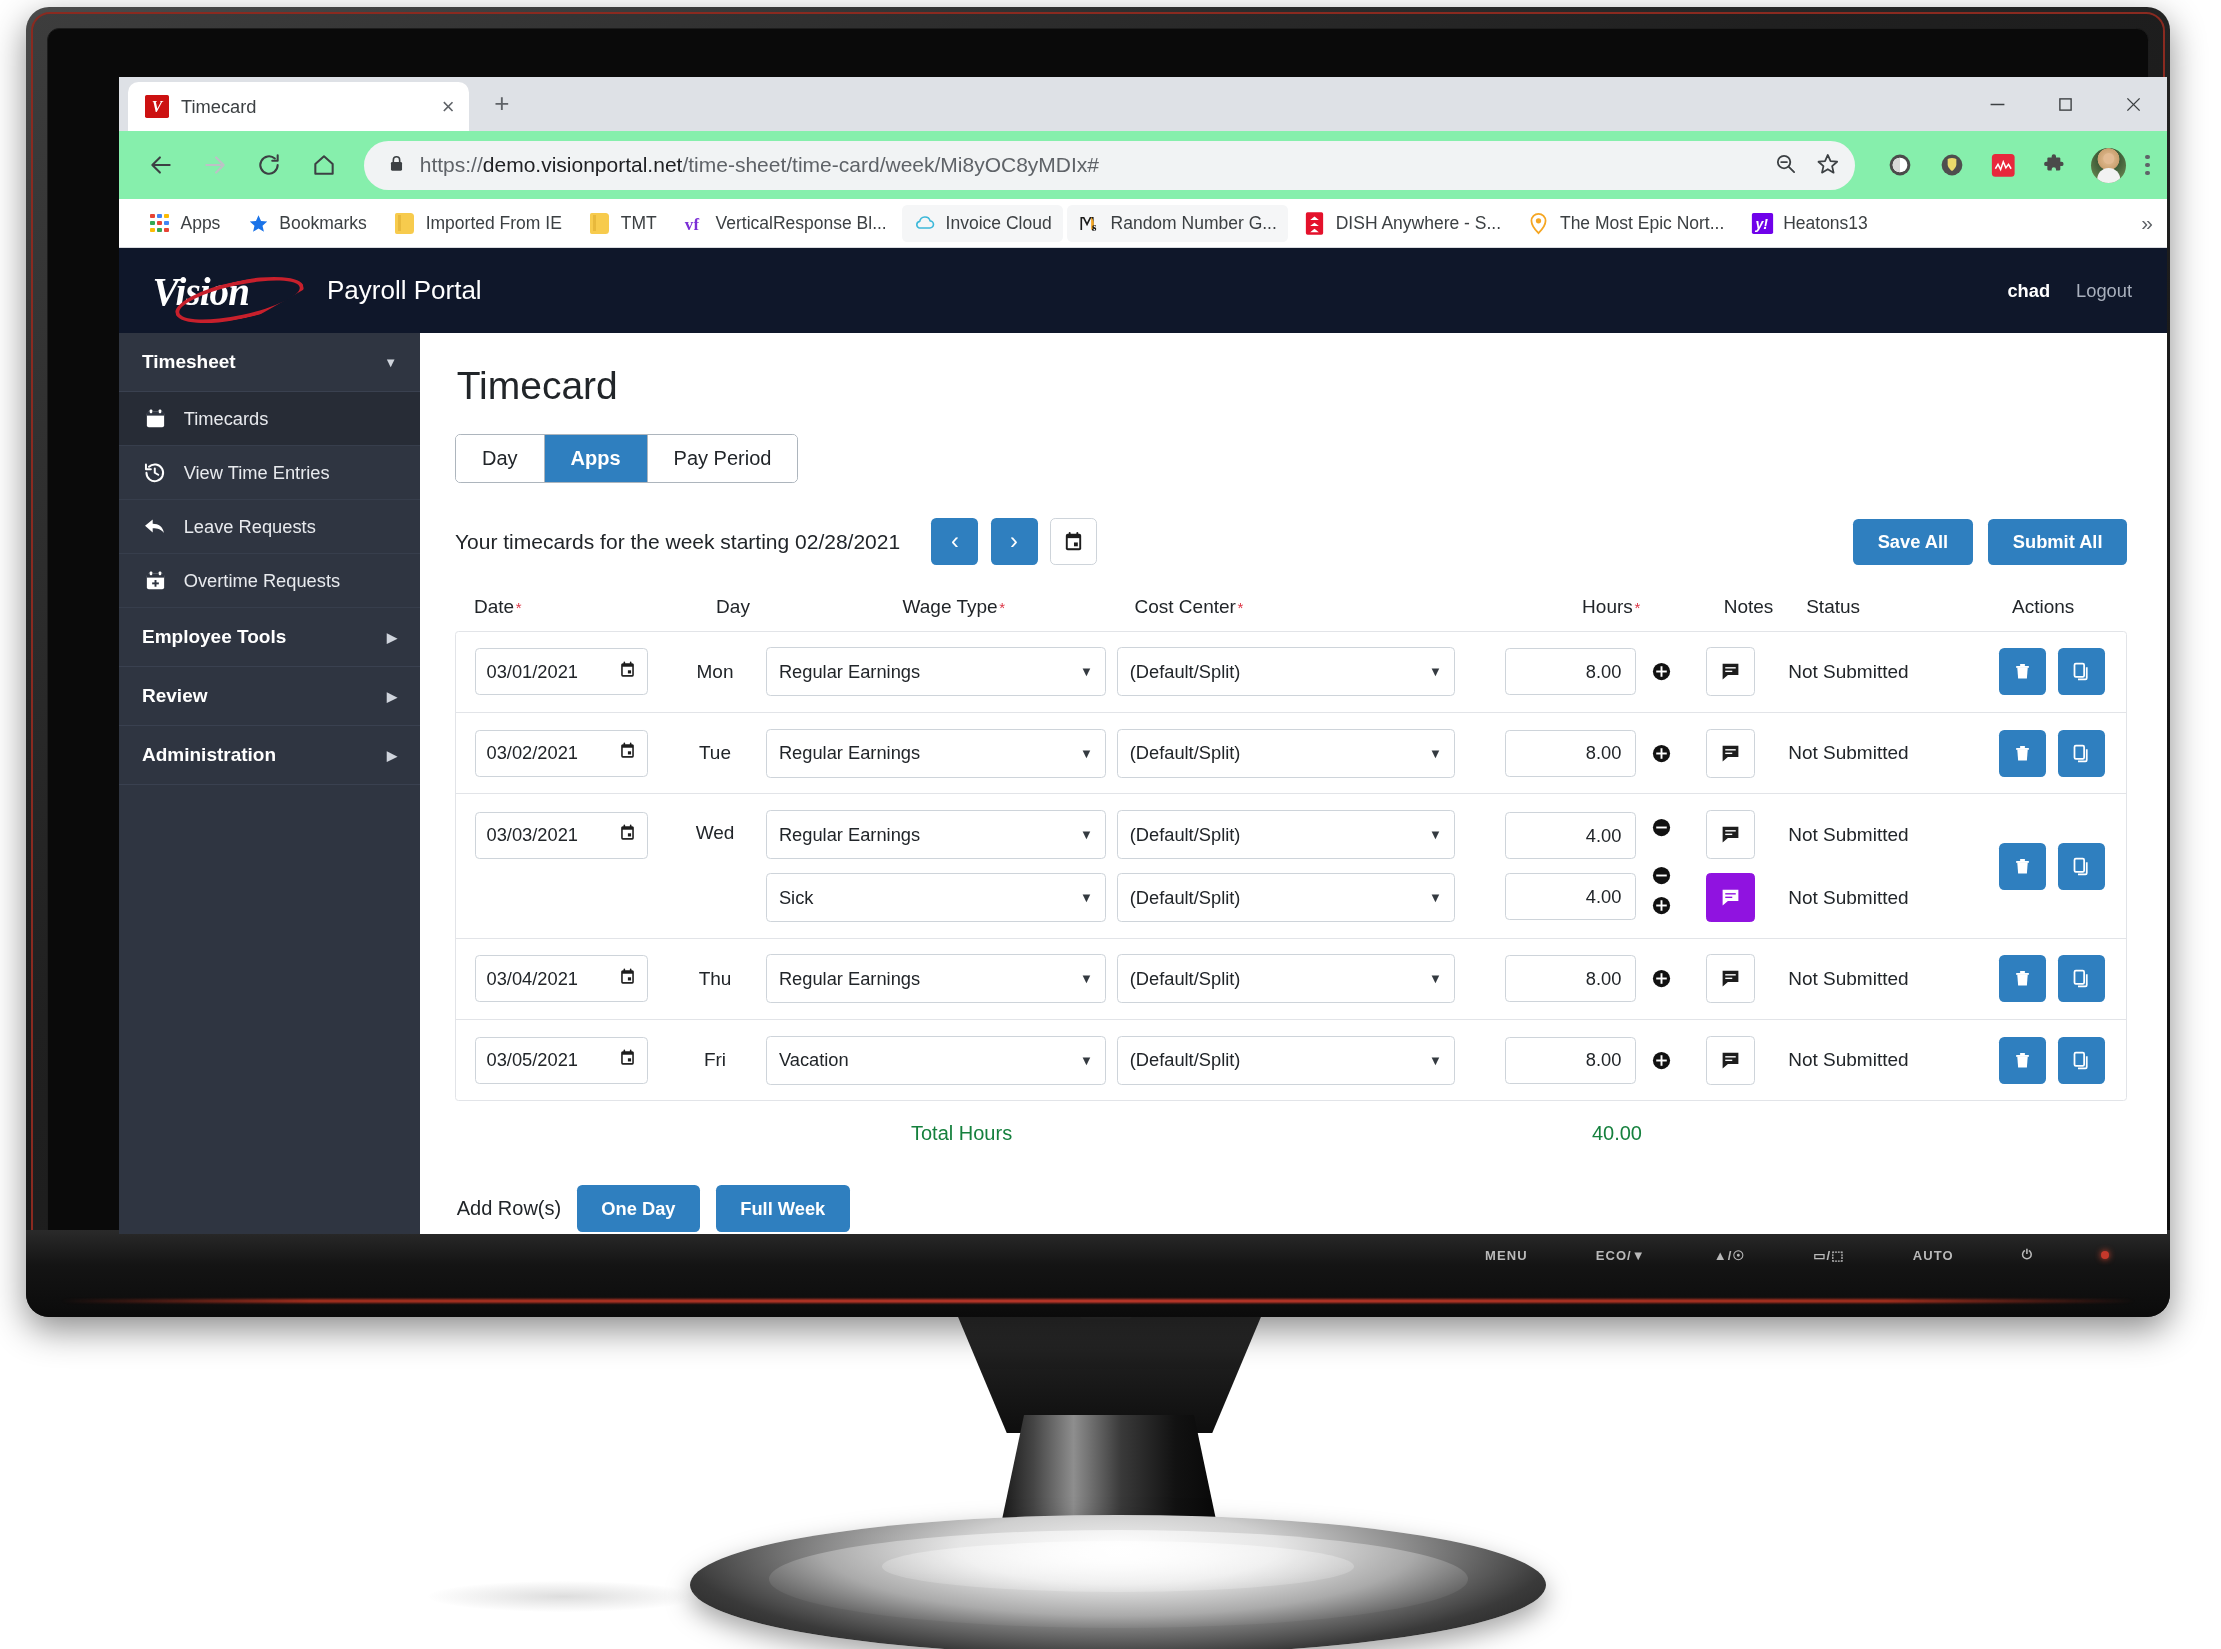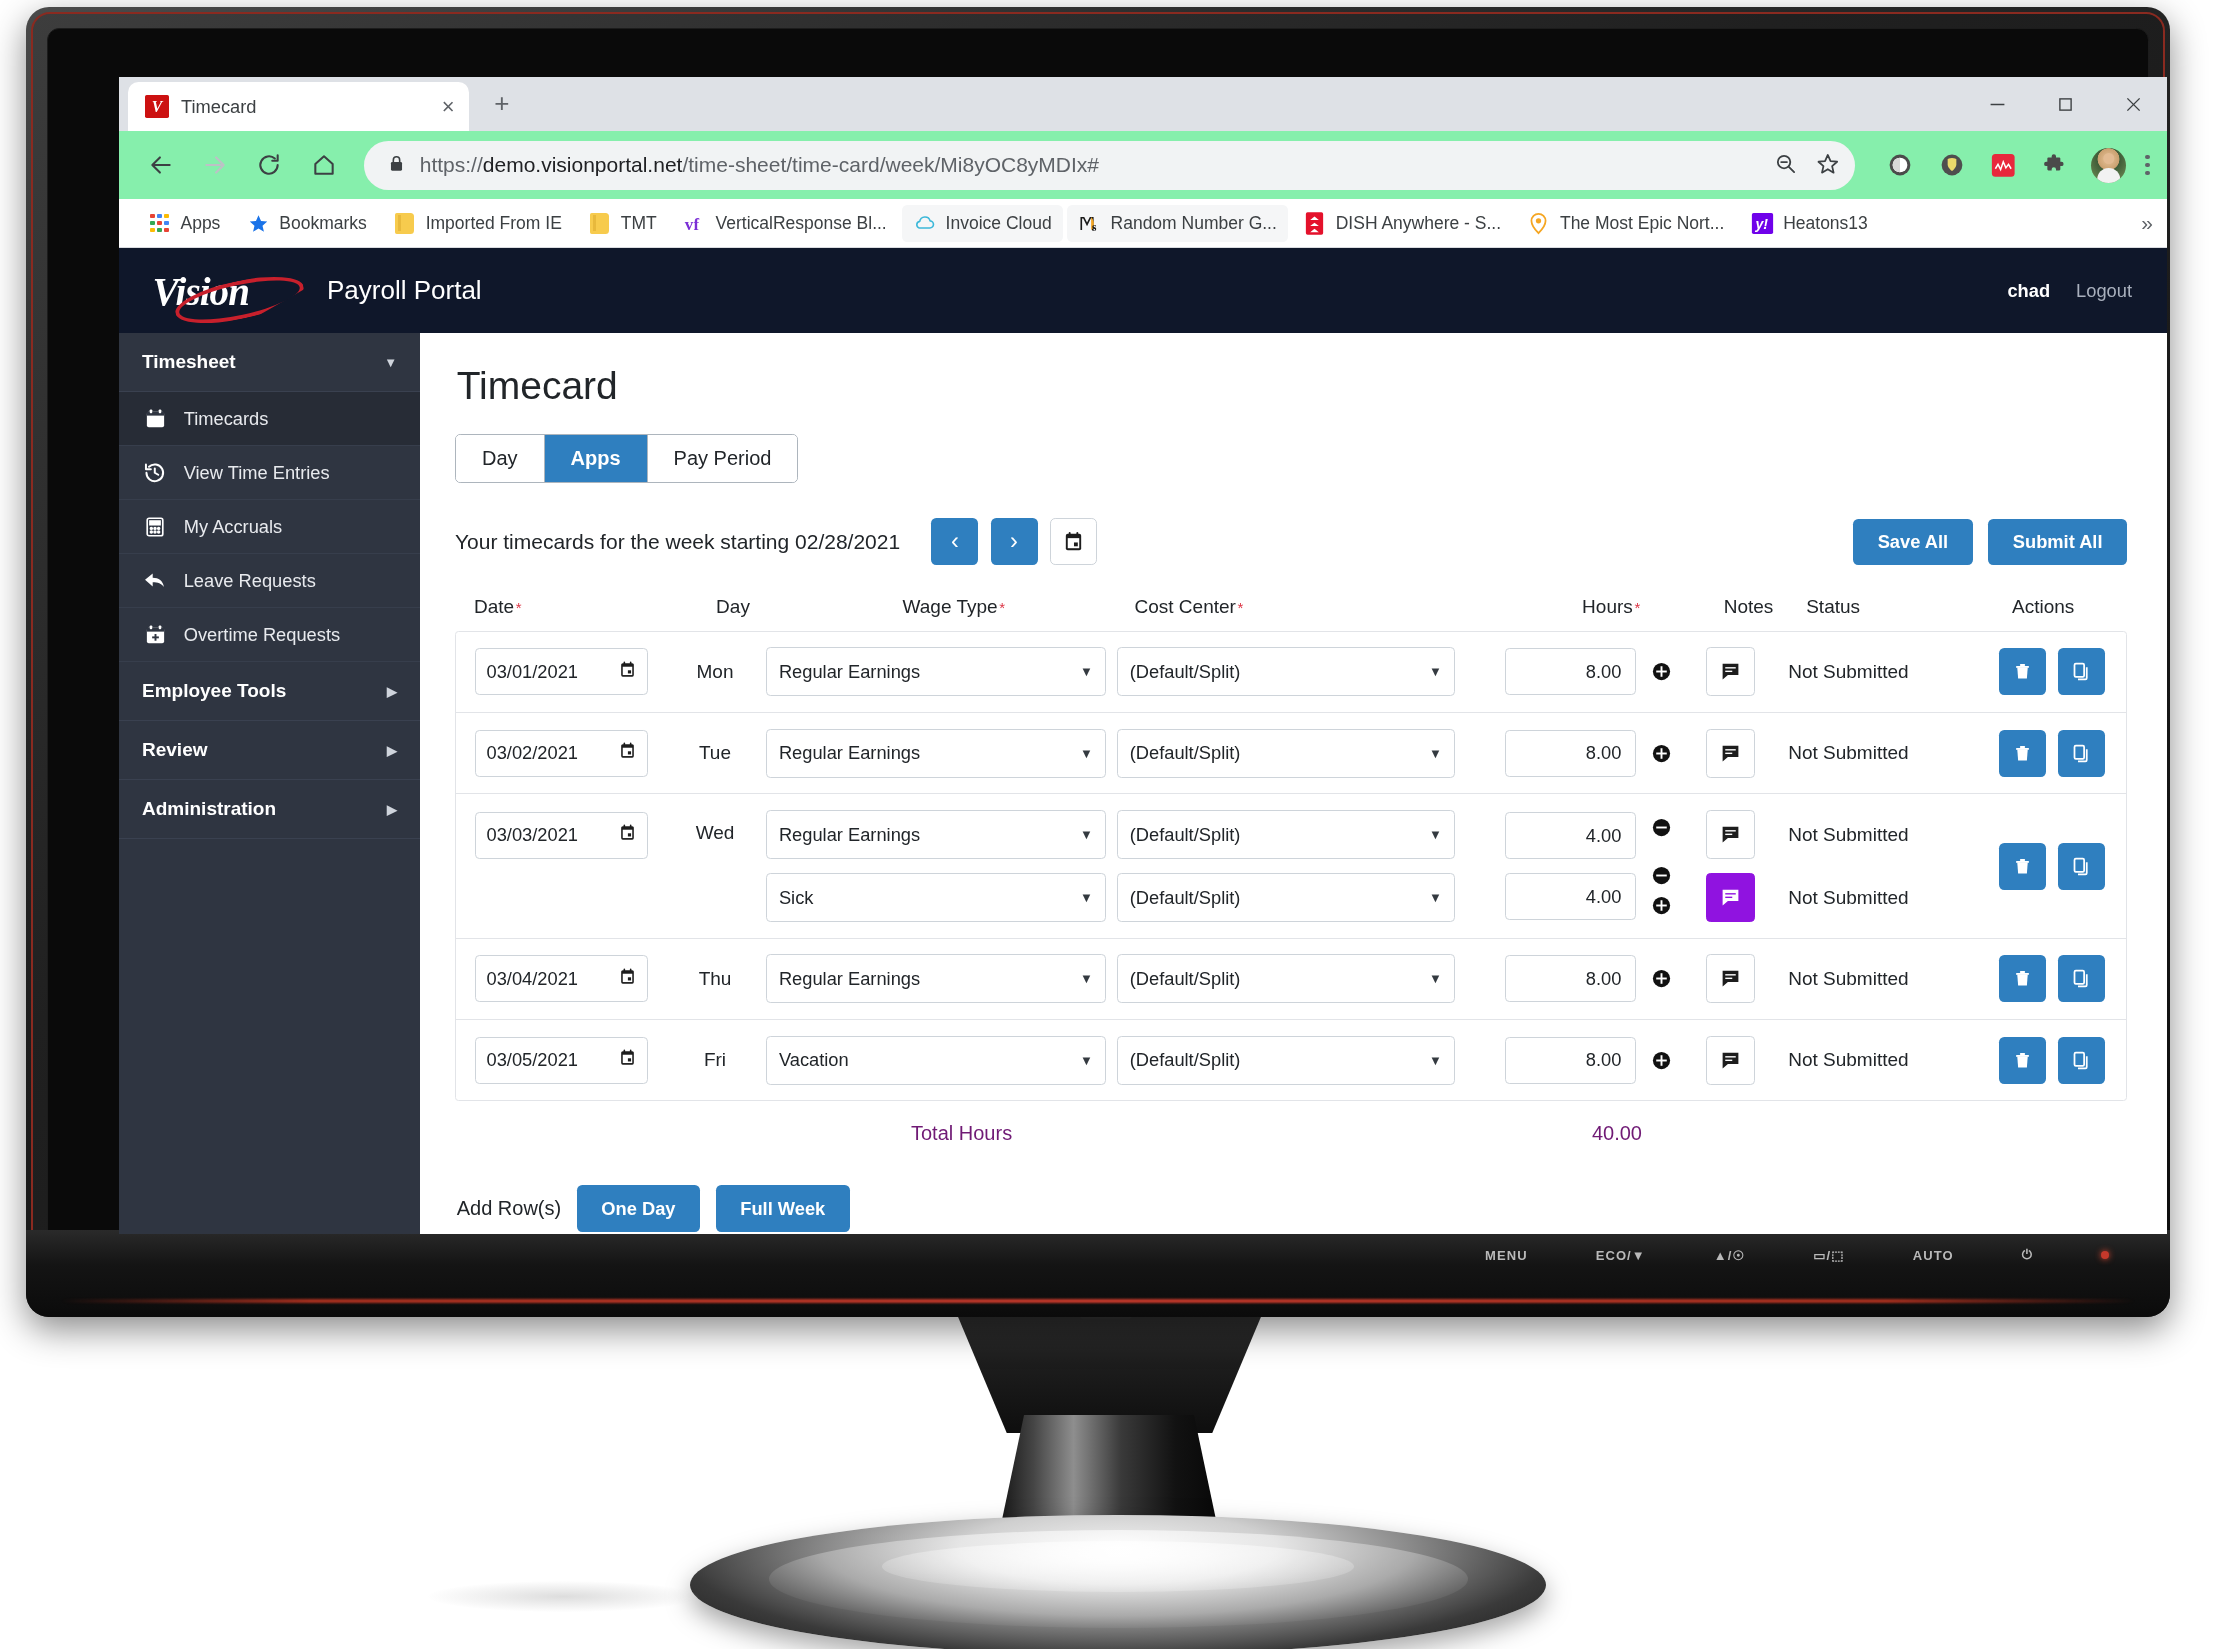--- a/index.html
+++ b/index.html
@@ -305,21 +305,21 @@
   }
   .note-btn.highlight { background: #9013e0; border-color: #9013e0; }
 
   .status-text { font-size: 19px; color: #212529; height: 49px; display: flex; align-items: center; }
 
   .act-btn {
     width: 47px; height: 47px; border-radius: 5.2px; background: #2f7fbf;
     display: flex; align-items: center; justify-content: center;
   }
 
-  .totals-row { display: flex; align-items: center; padding: 21px 19px 0 19px; font-size: 20px; color: #701a75; }
+  .totals-row { display: flex; align-items: center; padding: 21px 19px 0 19px; font-size: 20px; color: #15803d; }
   .totals-label { width: 1008px; text-align: left; padding-left: 437px; }
   .totals-value { width: 183px; text-align: right; padding-right: 23px; }
 
   .addrow { display: flex; align-items: center; gap: 15.7px; margin-top: 40px; padding-left: 1.7px; }
   .addrow-label { font-size: 20px; color: #212529; }
 </style>
 </head>
 <body>
 
 <div id="monitor-scene">
@@ -612,35 +612,20 @@
                 <span class="side-ico">
                   <svg width="23.6" height="23.6" viewBox="0 0 24 24" fill="none" stroke="#ffffff" stroke-width="2" stroke-linecap="round">
                       <path d="M3.5 12a8.5 8.5 0 1 0 2.6-6.1"></path>
                       <polyline points="3,3.5 3,8.5 8,8.5" stroke-linejoin="round"></polyline>
                       <polyline points="12,7.5 12,12 15.5,14"></polyline>
                     </svg>
                 </span>
                 <span>View Time Entries</span>
               </div>
 
-              <div class="side-item">
-                <span class="side-ico">
-                  <svg width="22" height="22" viewBox="0 0 24 24" fill="none" stroke="#ffffff" stroke-width="1.8">
-                      <rect x="3.5" y="2.5" width="17" height="19" rx="2"></rect>
-                      <rect x="6.5" y="5.5" width="11" height="4" fill="#ffffff"></rect>
-                      <circle cx="8" cy="13.5" r="1" fill="#ffffff"></circle>
-                      <circle cx="12" cy="13.5" r="1" fill="#ffffff"></circle>
-                      <circle cx="16" cy="13.5" r="1" fill="#ffffff"></circle>
-                      <circle cx="8" cy="17.5" r="1" fill="#ffffff"></circle>
-                      <circle cx="12" cy="17.5" r="1" fill="#ffffff"></circle>
-                      <circle cx="16" cy="17.5" r="1" fill="#ffffff"></circle>
-                    </svg>
-                </span>
-                <span>My Accruals</span>
-              </div>
 
               <div class="side-item">
                 <span class="side-ico">
                   <svg width="24.5" height="24.5" viewBox="0 0 24 24" fill="#ffffff">
                       <path d="M9.5 5.5v4c6 0 10 3 11 9-2.6-3.2-5.8-4.5-11-4.5v4L2 11.5z"></path>
                     </svg>
                 </span>
                 <span>Leave Requests</span>
               </div>
 

